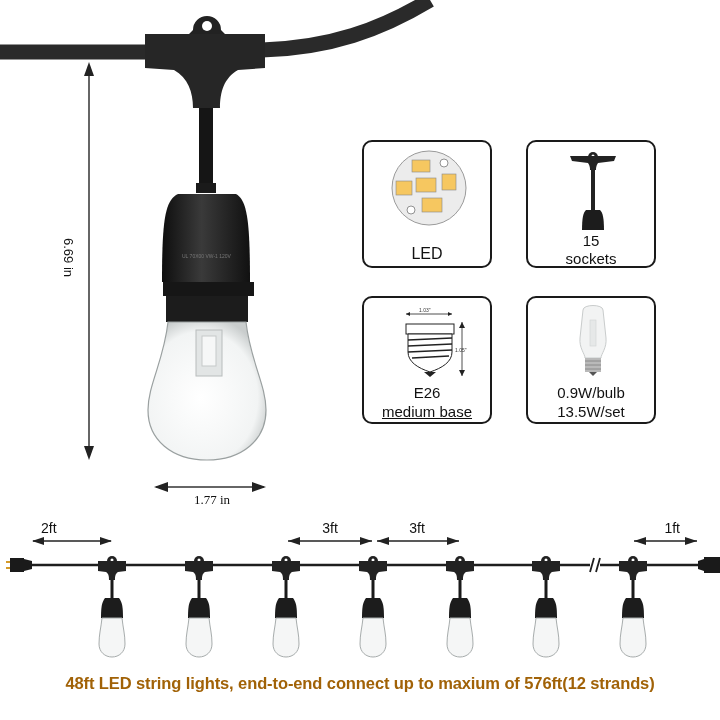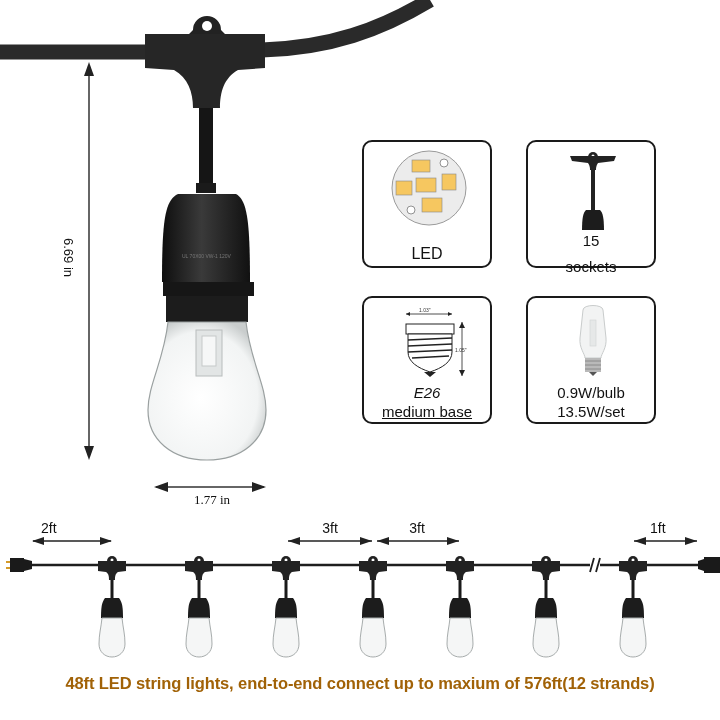--- a/index.html
+++ b/index.html
@@ -86,37 +86,37 @@
 
 <div class="card" style="left:526px;top:140px;">
   <svg class="abs" style="left:38px;top:8px" width="54" height="80">
     <path d="M22,7 a5,5 0 0 1 10,0 Z" fill="#222"></path>
     <circle cx="27" cy="6" r="1.5" fill="#fff"></circle>
     <path d="M4,6 L50,6 L48,11 L32,13 C30,16 30,18 30,20 L24,20 C24,18 24,16 22,13 L6,11 Z" fill="#222"></path>
     <rect x="25" y="20" width="4" height="40" fill="#222"></rect>
     <path d="M20,60 L34,60 C37,63 38,68 38,82 L16,82 C16,68 17,63 20,60 Z" fill="#1c1c1c"></path>
   </svg>
   <div class="card-label" style="top:90px;">15</div>
-  <div class="card-label" style="top:116px;">sockets</div>
+  <div class="card-label" style="top:108px;">sockets</div>
 </div>
 
 <div class="card" style="left:362px;top:296px;">
   <svg class="abs" style="left:30px;top:6px" width="80" height="80">
     <line x1="12" y1="10" x2="58" y2="10" stroke="#222" stroke-width="0.8"></line>
     <path d="M12,10 l4,-2 v4 Z M58,10 l-4,-2 v4 Z" fill="#222"></path>
     <text x="25" y="8" font-size="5" fill="#333" font-family="Liberation Sans, sans-serif">1.03"</text>
     <rect x="12" y="20" width="48" height="10" fill="#fff" stroke="#222"></rect>
     <path d="M14,30 L58,30 L58,48 C58,58 48,64 36,68 C24,64 14,58 14,48 Z" fill="#fff" stroke="#222"></path>
     <path d="M14,36 L58,34 M14,42 L58,40 M14,48 L58,46 M18,54 L55,52" stroke="#222" stroke-width="1.4"></path>
     <path d="M30,68 L42,68 L36,73 Z" fill="#222"></path>
     <line x1="68" y1="18" x2="68" y2="72" stroke="#222" stroke-width="0.8"></line>
     <path d="M68,18 l-3,6 h6 Z M68,72 l-3,-6 h6 Z" fill="#222"></path>
     <text x="61" y="48" font-size="5" fill="#333" font-family="Liberation Sans, sans-serif">1.05"</text>
   </svg>
-  <div class="card-label" style="top:86px;font-style:italic;">E26</div>
+  <div class="card-label" style="top:86px;">E26</div>
   <div class="card-label" style="top:105px;text-decoration:underline;">medium base</div>
 </div>
 
 <div class="card" style="left:526px;top:296px;">
   <svg class="abs" style="left:45px;top:4px" width="40" height="80">
     <path d="M10,8 C10,2 30,2 30,8 L33,36 C34,46 28,52 28,56 L12,56 C12,52 6,46 7,36 Z" fill="#f2f3f3" stroke="#c9cccc"></path>
     <rect x="17" y="18" width="6" height="26" fill="#e6e8e8" stroke="#d0d3d3" stroke-width="0.6"></rect>
     <rect x="12" y="56" width="16" height="14" fill="#b9b9b9"></rect>
     <path d="M12,59 H28 M12,63 H28 M12,67 H28" stroke="#8a8a8a" stroke-width="1"></path>
     <path d="M16,70 L24,70 L20,74 Z" fill="#555"></path>
@@ -222,15 +222,15 @@
   <g>
     <line x1="634" y1="541" x2="697" y2="541" stroke="#222" stroke-width="1.3"></line>
     <path d="M646,537 L634,541 L646,545 Z" fill="#222"></path>
       <path d="M685,537 L697,541 L685,545 Z" fill="#222"></path>
   </g>
 </svg>
 
 <div class="dimtext" style="left:41px;top:520px;font-size:14px;width:30px;">2ft</div>
 <div class="dimtext" style="left:315px;top:520px;font-size:14px;width:30px;text-align:center;">3ft</div>
 <div class="dimtext" style="left:402px;top:520px;font-size:14px;width:30px;text-align:center;">3ft</div>
-<div class="dimtext" style="left:650px;top:520px;font-size:14px;width:30px;text-align:left;">1ft</div>
+<div class="dimtext" style="left:650px;top:520px;font-size:14px;width:30px;text-align:right;">1ft</div>
 
 <div class="caption">48ft LED string lights, end-to-end connect up to maxium of 576ft(12 strands)</div>
 
 </body></html>

